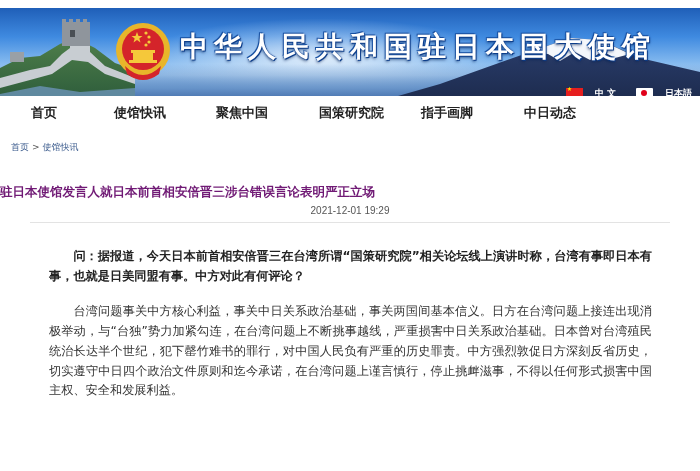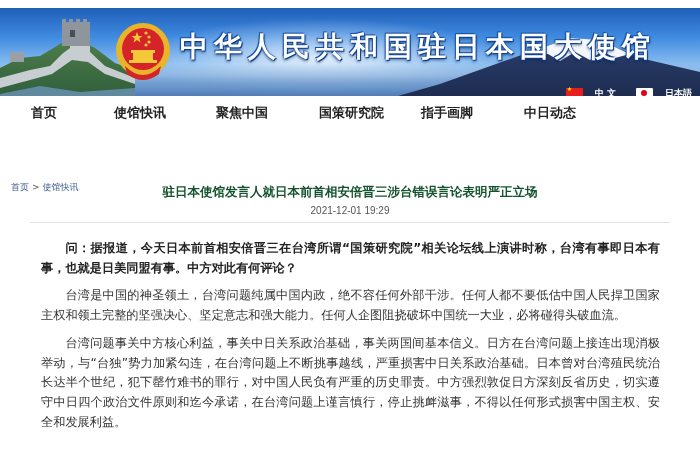--- a/index.html
+++ b/index.html
@@ -66,43 +66,43 @@
     }
     .nav-item {
       position: absolute; top: 8px;
       font-size: 13px; font-weight: bold; color: #222;
       cursor: pointer; white-space: nowrap;
     }
 
     
     .breadcrumb {
       position: absolute; left: 11px; top: 141px;
-      font-size: 9px; color: #3a5a8c; white-space: nowrap; margin-top: 40px;
+      font-size: 9px; color: #3a5a8c; white-space: nowrap;
     }
     .breadcrumb a { color: #3a5a8c; text-decoration: none; cursor: pointer; }
     .breadcrumb .sep { margin: 0 3px; color: #555; }
 
     
     .article-title {
-      position: absolute; left: 0; width: 700px; top: 184px; text-align: center;
-      font-size: 12.5px; font-weight: bold; color: #14532d; white-space: nowrap;
+      position: absolute; left: 0; width: 700px; top: 184px; text-align: left;
+      font-size: 12.5px; font-weight: bold; color: #701a75; white-space: nowrap;
     }
     .article-date {
       position: absolute; left: 0; width: 700px; top: 205px; text-align: center;
       font-family: "Liberation Sans", sans-serif; font-size: 10px; color: #555;
     }
     .divider {
       position: absolute; left: 30px; width: 640px; top: 222px; height: 1px; background: #e3e3e3;
     }
     .article-body {
       position: absolute; left: 33px; top: 231px; width: 635px;
       font-size: 12.2px; line-height: 19.7px; color: #333;
       text-align: justify;
     }
-    .article-body p { text-indent: 2em; margin: 8px; }
+    .article-body p { text-indent: 2em; margin: 16px; }
     .article-body .q { font-weight: bold; color: #222; }
     .article-body .a-label { font-weight: bold; color: #222; }
   </style>
 </head>
 <body>
 
 <div class="banner">
   <div class="sky-glow"></div>
   <div class="far-mountains"></div>
 
@@ -173,15 +173,14 @@
 <div class="breadcrumb">
   <a>首页</a><span class="sep">&gt;</span><a>使馆快讯</a>
 </div>
 
 <h1 class="article-title">驻日本使馆发言人就日本前首相安倍晋三涉台错误言论表明严正立场</h1>
 <div class="article-date">2021-12-01 19:29</div>
 <div class="divider"></div>
 
 <div class="article-body">
   <p class="q">问：据报道，今天日本前首相安倍晋三在台湾所谓“国策研究院”相关论坛线上演讲时称，台湾有事即日本有事，也就是日美同盟有事。中方对此有何评论？</p>
-  <p>台湾是中国的神圣领土，台湾问题纯属中国内政，绝不容任何外部干涉。任何人都不要低估中国人民捍卫国家主权和领土完整的坚强决心、坚定意志和强大能力。任何人企图阻挠破坏中国统一大业，必将碰得头破血流。</p>
   <p>台湾问题事关中方核心利益，事关中日关系政治基础，事关两国间基本信义。日方在台湾问题上接连出现消极举动，与“台独”势力加紧勾连，在台湾问题上不断挑事越线，严重损害中日关系政治基础。日本曾对台湾殖民统治长达半个世纪，犯下罄竹难书的罪行，对中国人民负有严重的历史罪责。中方强烈敦促日方深刻反省历史，切实遵守中日四个政治文件原则和迄今承诺，在台湾问题上谨言慎行，停止挑衅滋事，不得以任何形式损害中国主权、安全和发展利益。</p>
 </div>
 
 </body></html>

